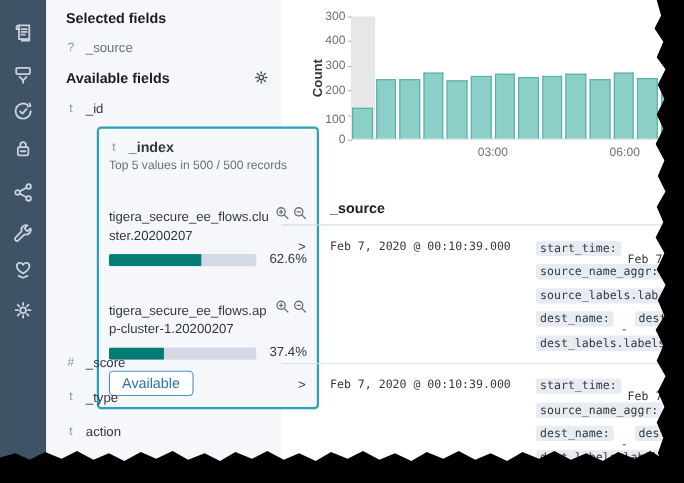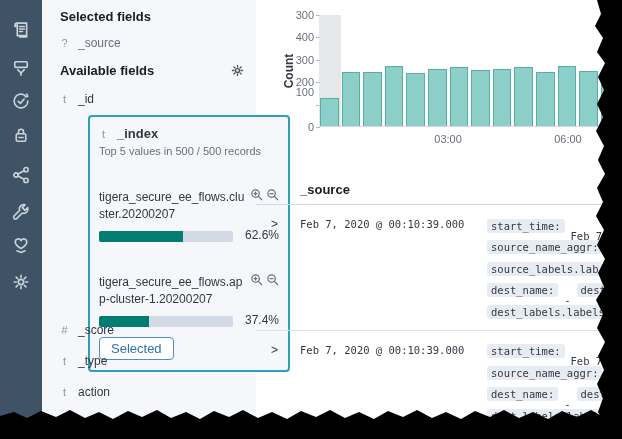--- a/index.html
+++ b/index.html
@@ -200,21 +200,21 @@
                 </svg></span>
             </span>
           </div>
           <div class="val-bar">
             <div class="track">
               <div class="fill" style="width: 37.4%;"></div>
             </div>
             <span class="val-pct">37.4%</span>
           </div>
         </div>
-      <button id="viz-btn">Selected</button>
+      <button id="viz-btn">Available</button>
     </div>
 
     <div id="avail-bottom">
         <div class="field-row" style="top: 323px;">
           <span class="ftype">#</span>
           <span class="fname">_score</span>
         </div>
         <div class="field-row" style="top: 354px;">
           <span class="ftype">t</span>
           <span class="fname">_type</span>
@@ -228,21 +228,21 @@
           <span class="fname"></span>
         </div>
       </div>
   </div>
 
   <div id="chart">
     <div id="count-label">Count</div>
     <div id="yticks">
         <div class="ytick" style="left: 20px; top: 121px;">0</div>
         <div class="ydash" style="left: 60px; top: 127px;"></div>
-        <div class="ytick" style="left: 20px; top: 86px;">100</div>
+        <div class="ytick" style="left: 20px; top: 103px;">100</div>
         <div class="ydash" style="left: 60px; top: 104.6px;"></div>
         <div class="ytick" style="left: 20px; top: 76.2px;">200</div>
         <div class="ydash" style="left: 60px; top: 82.2px;"></div>
         <div class="ytick" style="left: 20px; top: 53.8px;">300</div>
         <div class="ydash" style="left: 60px; top: 59.8px;"></div>
         <div class="ytick" style="left: 20px; top: 31.4px;">400</div>
         <div class="ydash" style="left: 60px; top: 37.4px;"></div>
         <div class="ytick" style="left: 20px; top: 9px;">300</div>
         <div class="ydash" style="left: 60px; top: 15px;"></div>
       </div>

